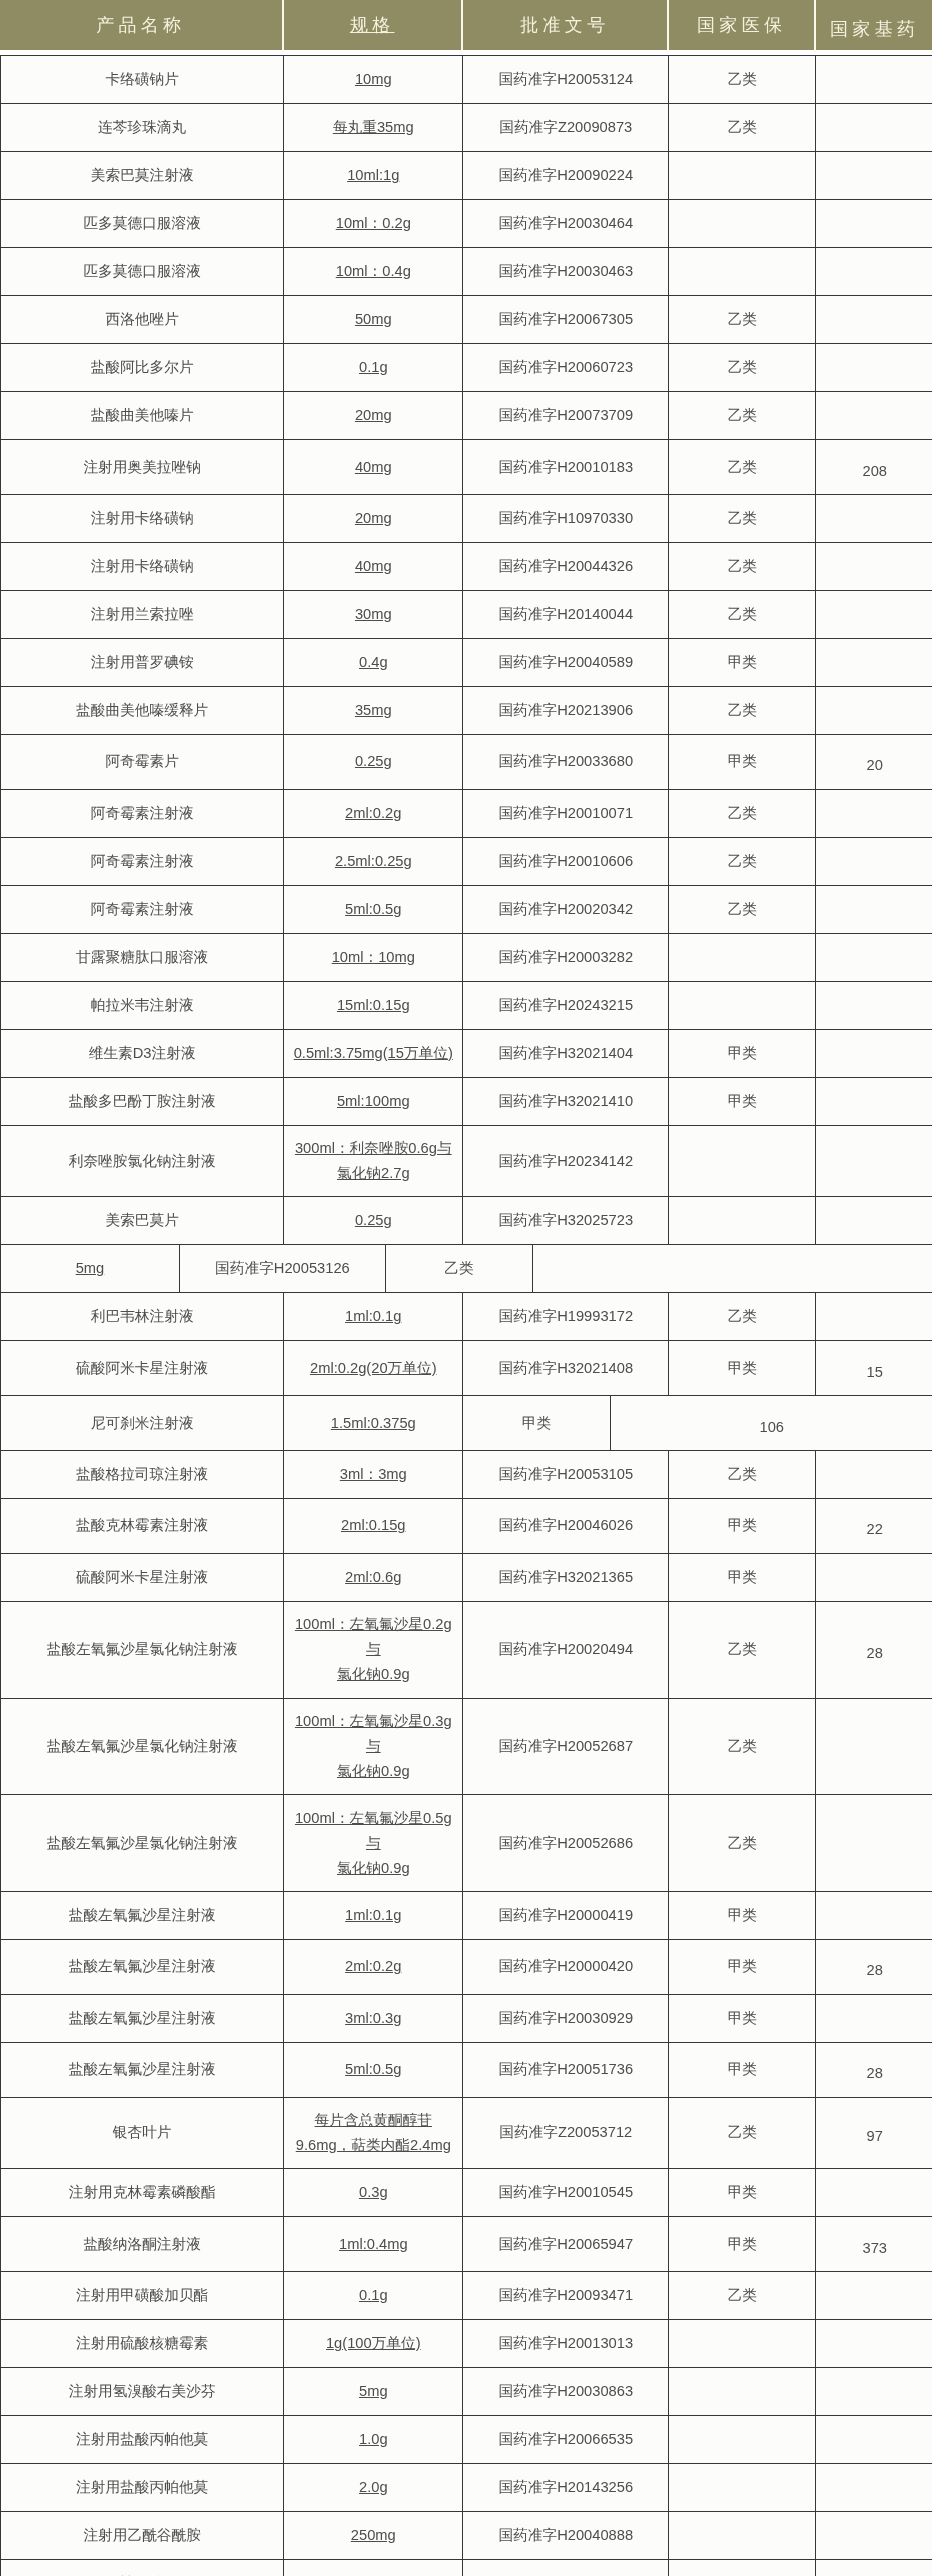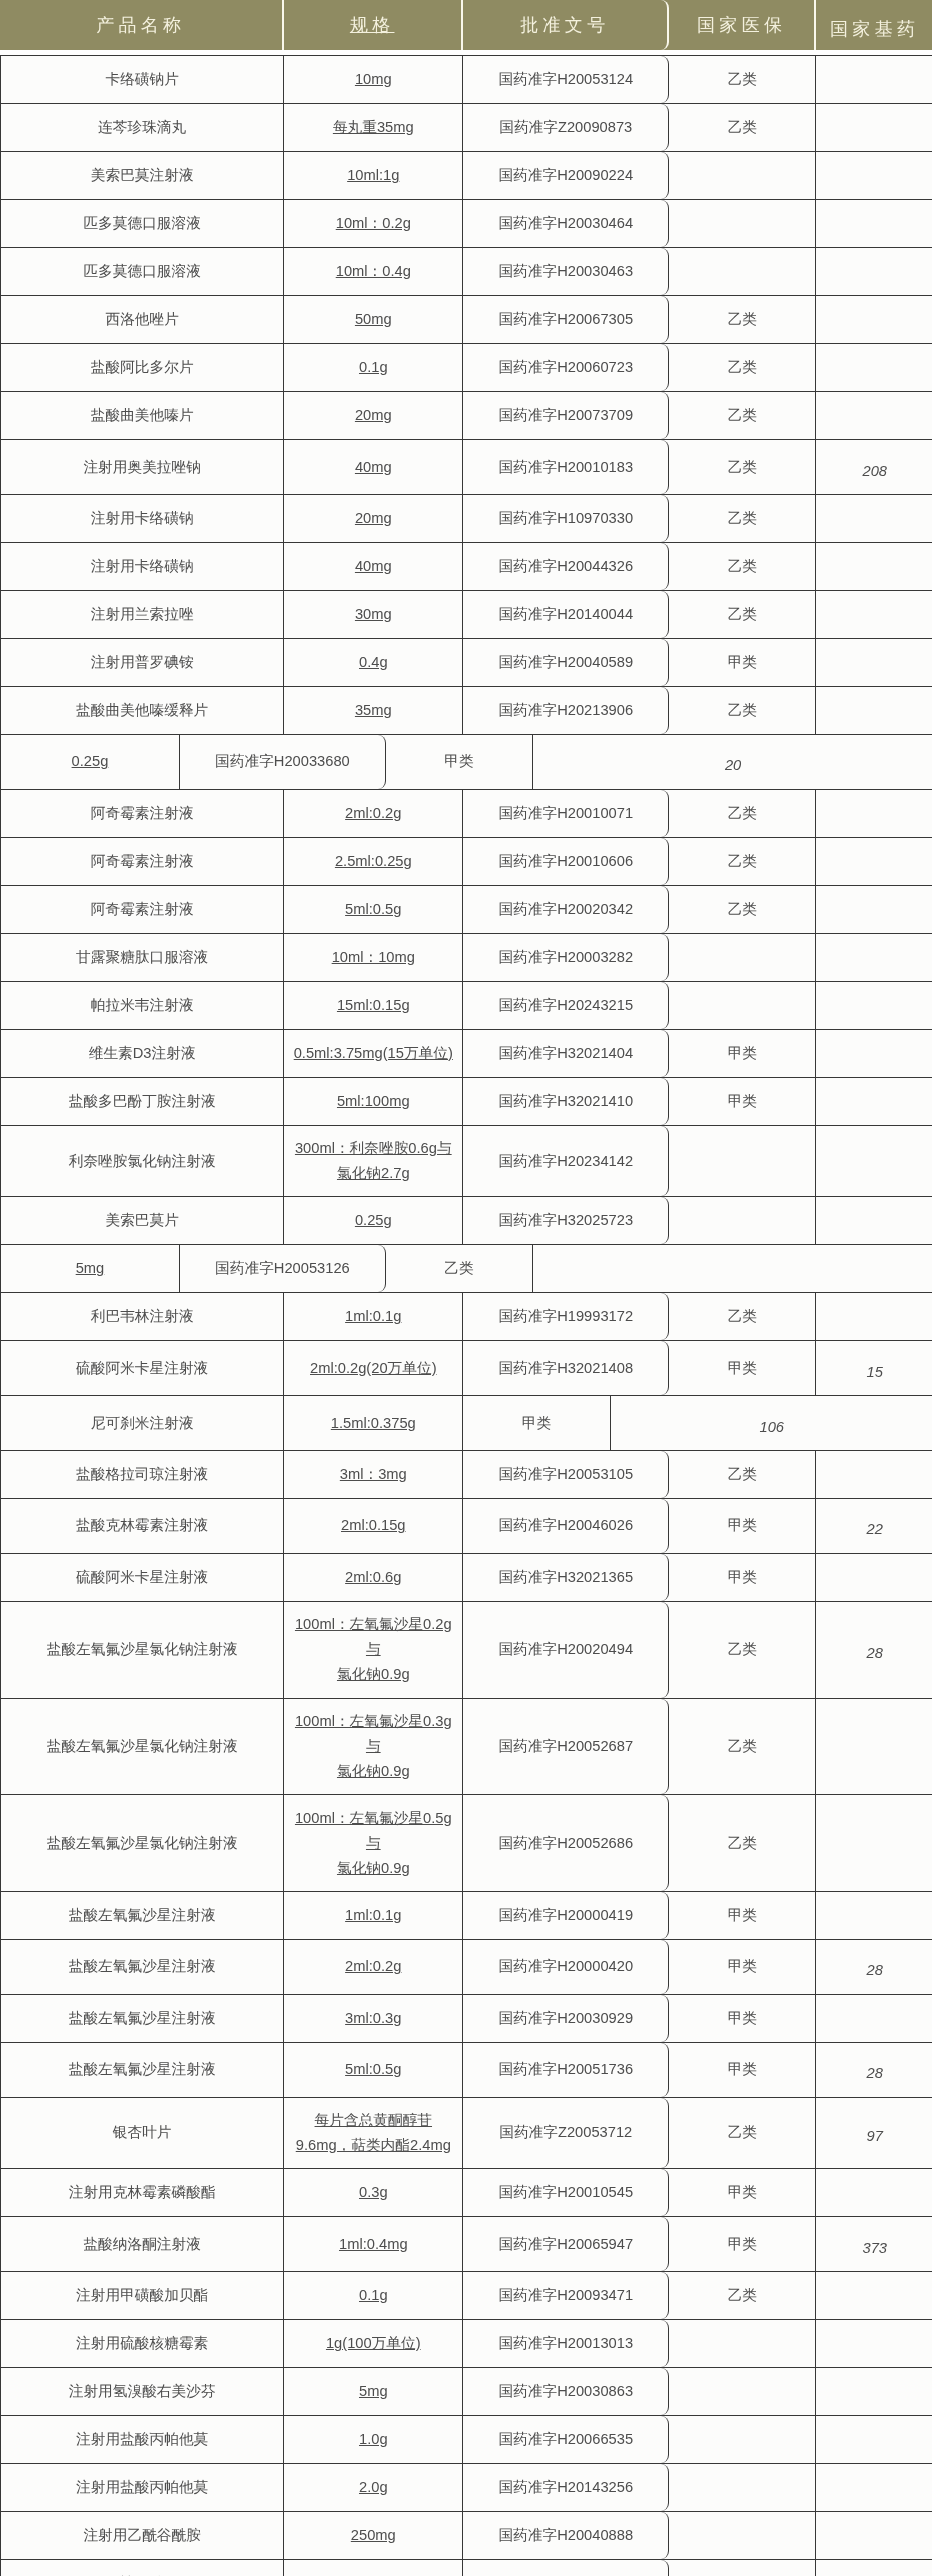--- a/index.html
+++ b/index.html
@@ -53,25 +53,25 @@
     display:flex;
     align-items:center;
     justify-content:center;
     text-align:center;
     padding:10.4px 7px;
     font-size:14.7px;
     line-height:1.7;
     border-right:1.7px solid var(--border);
     white-space:pre-line;
   }
-  .cell:last-child{border-right:none;font-style:italic;}
+  .cell:last-child{border-right:none;}
   
   .c0{width:30.4%;}
   .c1{width:19.2%;text-decoration:underline;}
-  .c2{width:22.1%;border-radius:8px;}
+  .c2{width:22.1%;}
   .c3{width:15.8%;}
   .c4{width:12.5%;flex:1;margin-top:8px;}
 </style>
 </head>
 <body>
 
 <div class="table">
   <div class="header-row">
     <div class="header-cell c0">产品名称</div>
     <div class="header-cell c1">规格</div>
@@ -187,20 +187,21 @@
 
   <div class="row">
     <div class="cell c0">盐酸曲美他嗪缓释片</div>
     <div class="cell c1">35mg</div>
     <div class="cell c2">国药准字H20213906</div>
     <div class="cell c3">乙类</div>
     <div class="cell c4"></div>
   </div>
 
   <div class="row">
+    <div class="cell c0">阿奇霉素片</div>
     <div class="cell c1">0.25g</div>
     <div class="cell c2">国药准字H20033680</div>
     <div class="cell c3">甲类</div>
     <div class="cell c4">20</div>
   </div>
 
   <div class="row">
     <div class="cell c0">阿奇霉素注射液</div>
     <div class="cell c1">2ml:0.2g</div>
     <div class="cell c2">国药准字H20010071</div>

